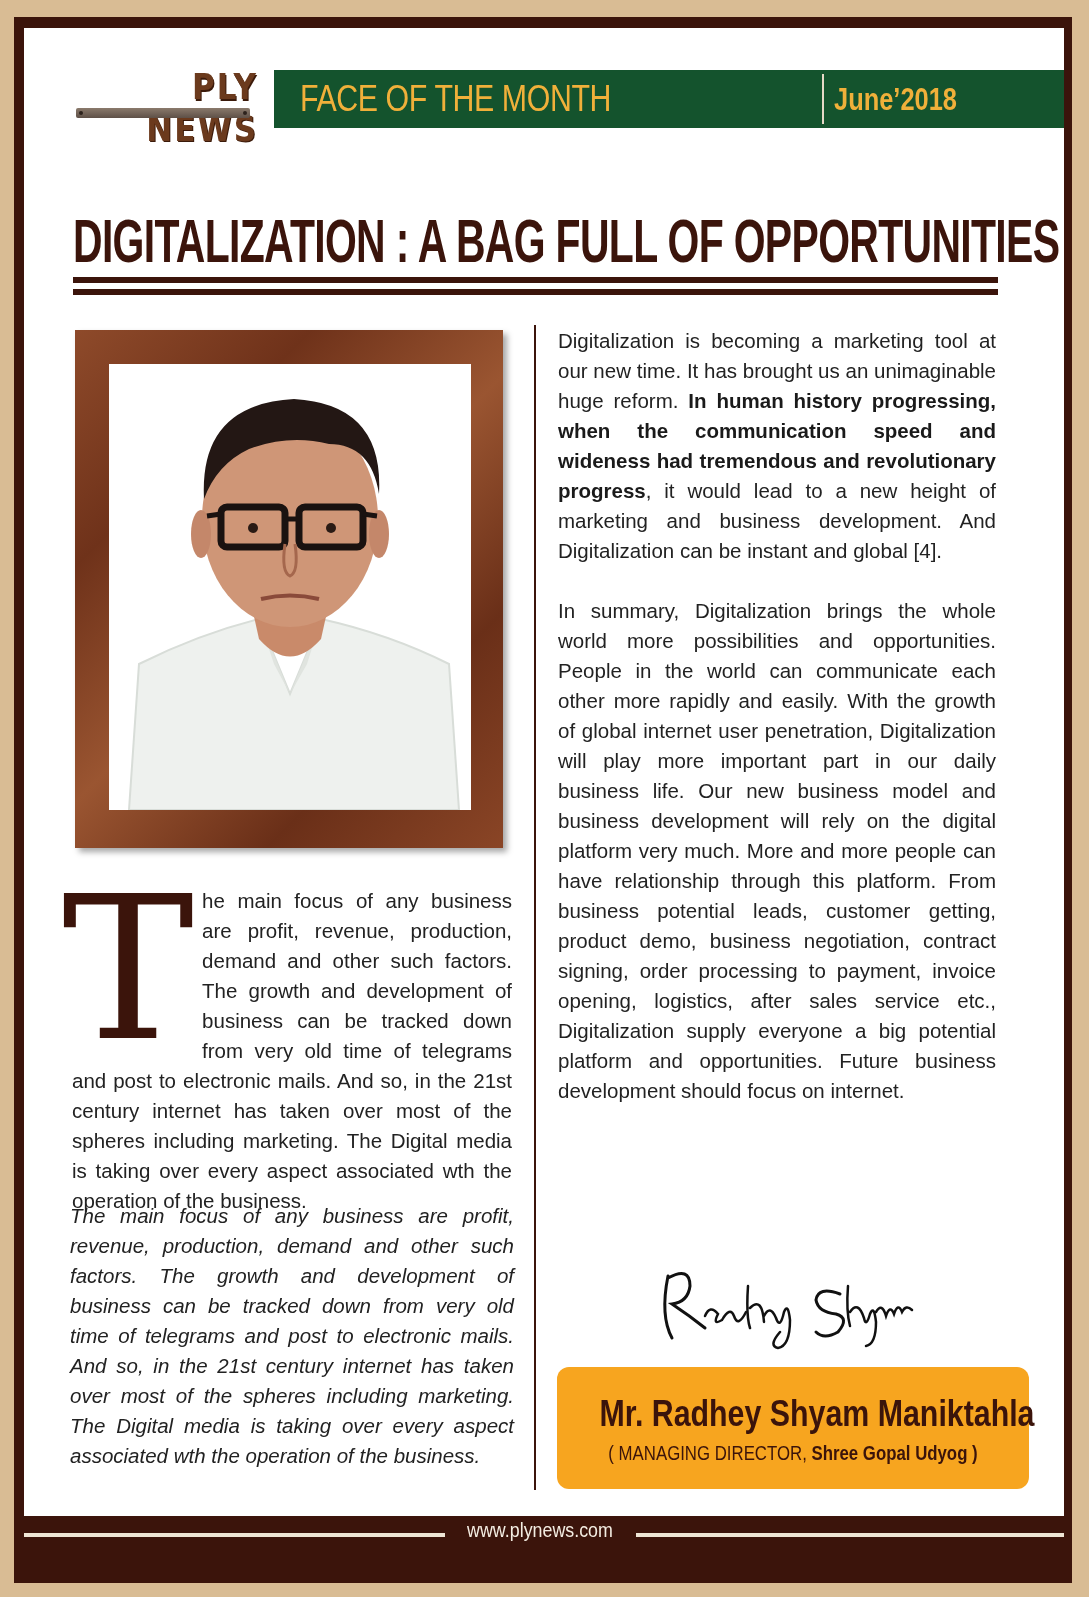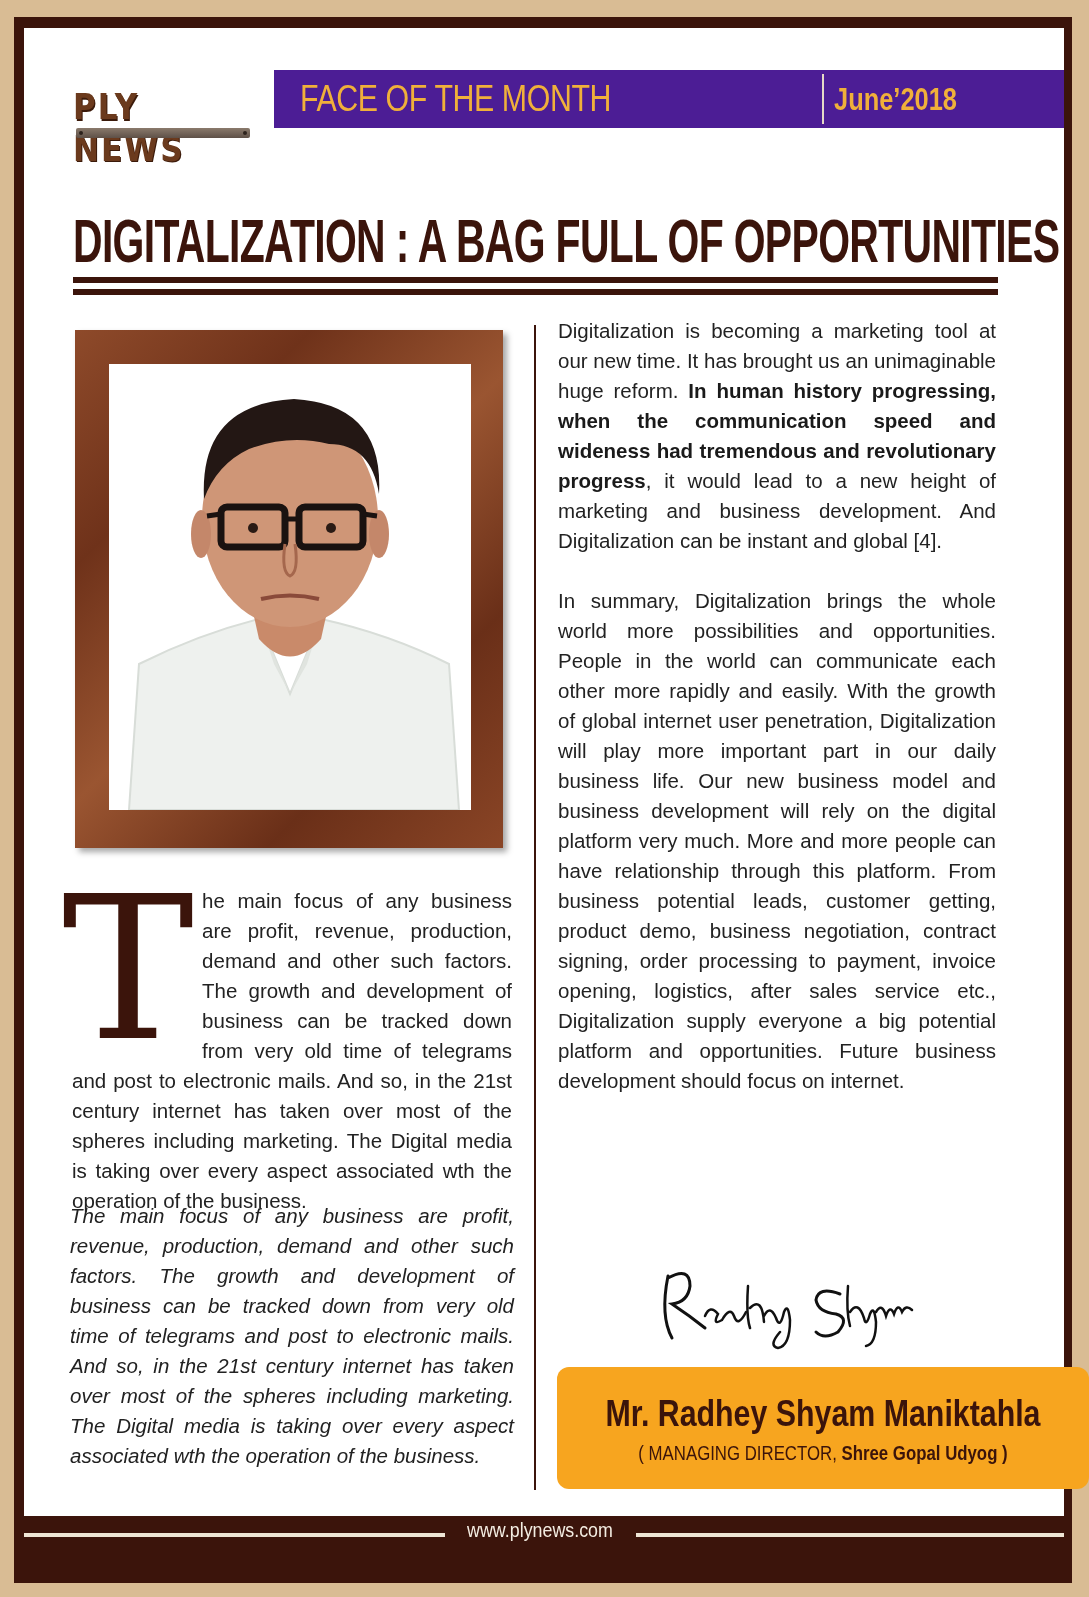--- a/index.html
+++ b/index.html
@@ -3,60 +3,60 @@
 <meta charset="utf-8">
 <style>
   * { box-sizing: border-box; margin: 0; padding: 0; }
   html, body { width: 1089px; height: 1597px; background: #d9bc94; overflow: hidden; }
   body { position: relative; font-family: "Liberation Sans", sans-serif; }
 
   .outer { position: absolute; left: 14px; top: 17px; width: 1058px; height: 1566px; background: #3b140b; }
   .page { position: absolute; left: 24px; top: 28px; width: 1040px; height: 1488px; background: #ffffff; }
 
   
-  .logo { position: absolute; left: 73px; top: 86px; width: 185px; height: 54px; }
+  .logo { position: absolute; left: 73px; top: 66px; width: 185px; height: 54px; text-align: right; }
   .logo-text { position: absolute; left: 0; top: 0; font-family: "DejaVu Sans", sans-serif; font-weight: bold; font-size: 31px; letter-spacing: 2px; color: #6b3a1d; transform: scaleY(1.15); transform-origin: top left; text-shadow: 1px 1px 0 #3b1a0a; }
   .logo-bar { position: absolute; left: 3px; top: 42px; width: 174px; height: 10px; background: linear-gradient(#8a7a6c, #5e5047); border-radius: 2px; }
   .logo-bar::before, .logo-bar::after { content: ""; position: absolute; top: 3px; width: 4px; height: 4px; border-radius: 50%; background: #2c221c; }
   .logo-bar::before { left: 3px; } .logo-bar::after { right: 3px; }
 
-  .header-band { position: absolute; left: 274px; top: 70px; width: 790px; height: 58px; background: #4c1d95; }
+  .header-band { position: absolute; left: 274px; top: 70px; width: 790px; height: 58px; background: #14532d; }
   .header-title { position: absolute; left: 26px; top: 8px; font-family: "Liberation Sans Narrow", "Liberation Sans", sans-serif; font-size: 37px; color: #f0b03a; letter-spacing: -0.5px; transform: scaleX(0.82); transform-origin: left center; white-space: nowrap; }
   .header-divider { position: absolute; left: 548px; top: 4px; width: 2px; height: 50px; background: #e6d9c7; }
   .header-date { position: absolute; left: 560px; top: 12px; font-family: "Liberation Sans", sans-serif; font-weight: bold; font-size: 31px; color: #f0b03a; transform: scaleX(0.82); transform-origin: left center; white-space: nowrap; }
 
   
   .headline { position: absolute; left: 73px; top: 205px; width: 925px; text-align: center; font-family: "Liberation Sans", sans-serif; font-weight: bold; font-size: 62px; color: #3b140b; letter-spacing: -1px; white-space: nowrap; transform: scaleX(0.66); transform-origin: left top; }
   .rule1 { position: absolute; left: 73px; top: 277px; width: 925px; height: 6px; background: #3b140b; }
   .rule2 { position: absolute; left: 73px; top: 289px; width: 925px; height: 6px; background: #3b140b; }
 
   
   .frame { position: absolute; left: 75px; top: 330px; width: 428px; height: 518px;
     background: linear-gradient(135deg, #8e4a2a 0%, #6f321a 25%, #9a5531 50%, #6a2f18 75%, #8a4526 100%);
     box-shadow: 4px 4px 6px rgba(0,0,0,0.35); }
   .frame-inner { position: absolute; left: 34px; top: 34px; width: 362px; height: 446px; background: #ffffff; box-shadow: inset 2px 2px 4px rgba(0,0,0,0.5); overflow: hidden; }
   .portrait { position: absolute; left: 0; top: 0; width: 100%; height: 100%; }
 
   
   .col-divider { position: absolute; left: 534px; top: 325px; width: 2px; height: 1165px; background: #3b140b; }
   .body-text { font-family: "Liberation Sans Narrow", "Liberation Sans", sans-serif; font-size: 20.5px; line-height: 30px; color: #222; text-align: justify; }
-  .right-col { position: absolute; left: 558px; top: 316px; width: 438px; }
+  .right-col { position: absolute; left: 558px; top: 326px; width: 438px; }
   .right-col p { margin: 0; }
   .right-col .gap { height: 30px; }
   .bold { font-weight: bold; color: #1a1a1a; }
 
   .dropcap-para { position: absolute; left: 72px; top: 886px; width: 440px; }
   .dropcap { float: left; font-family: "DejaVu Serif", serif; font-size: 198px; line-height: 160px; color: #3b140b; margin: 4px 8px 0 -10px; height: 176px; }
   .left-para2 { position: absolute; left: 70px; top: 1201px; width: 444px; font-style: italic; }
 
   
   .signature { position: absolute; left: 650px; top: 1256px; width: 280px; height: 100px; }
 
   
-  .name-card { position: absolute; left: 557px; top: 1367px; width: 532px; height: 122px; background: #f7a51f; border-radius: 12px; text-align: center; }
+  .name-card { position: absolute; left: 557px; top: 1367px; width: 472px; height: 122px; background: #f7a51f; border-radius: 12px; text-align: center; }
   .name { position: absolute; left: 0; top: 26px; width: 100%; font-family: "Liberation Sans", sans-serif; font-weight: bold; font-size: 37px; color: #3b140b; transform: scaleX(0.82); white-space: nowrap; }
   .role { position: absolute; left: 0; top: 74px; width: 100%; font-family: "Liberation Sans", sans-serif; font-size: 21px; color: #3b140b; transform: scaleX(0.8); white-space: nowrap; }
   .role b { font-weight: bold; }
 
   
   .footer-line-l { position: absolute; left: 24px; top: 1533px; width: 421px; height: 4px; background: #efe6d6; }
   .footer-line-r { position: absolute; left: 636px; top: 1533px; width: 428px; height: 4px; background: #efe6d6; }
   .footer-url { position: absolute; left: 450px; top: 1518px; width: 180px; text-align: center; font-family: "Liberation Sans", sans-serif; font-size: 21px; color: #f4ede2; transform: scaleX(0.85); }
 </style>
 </head>

